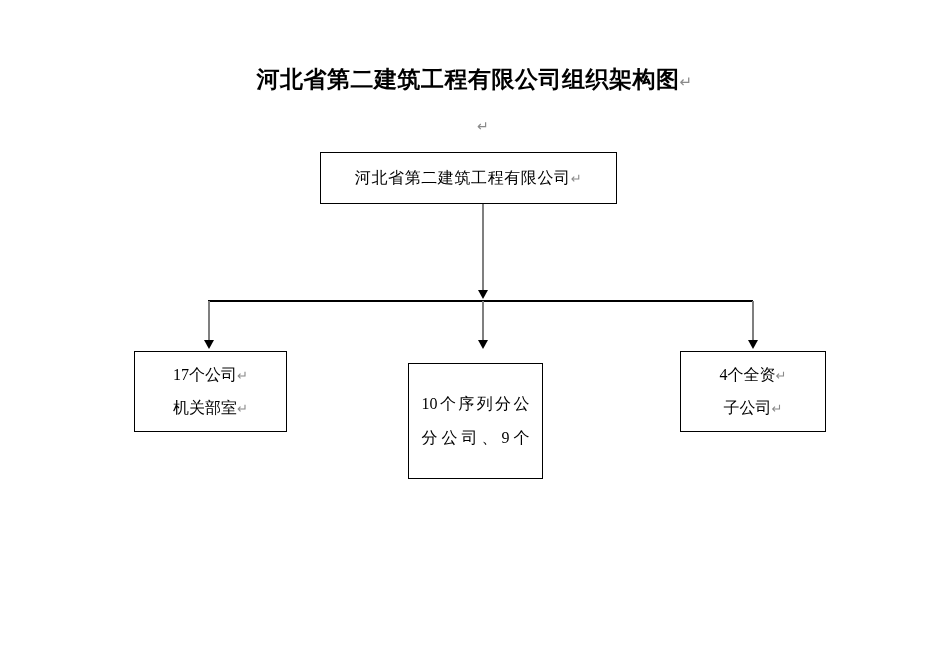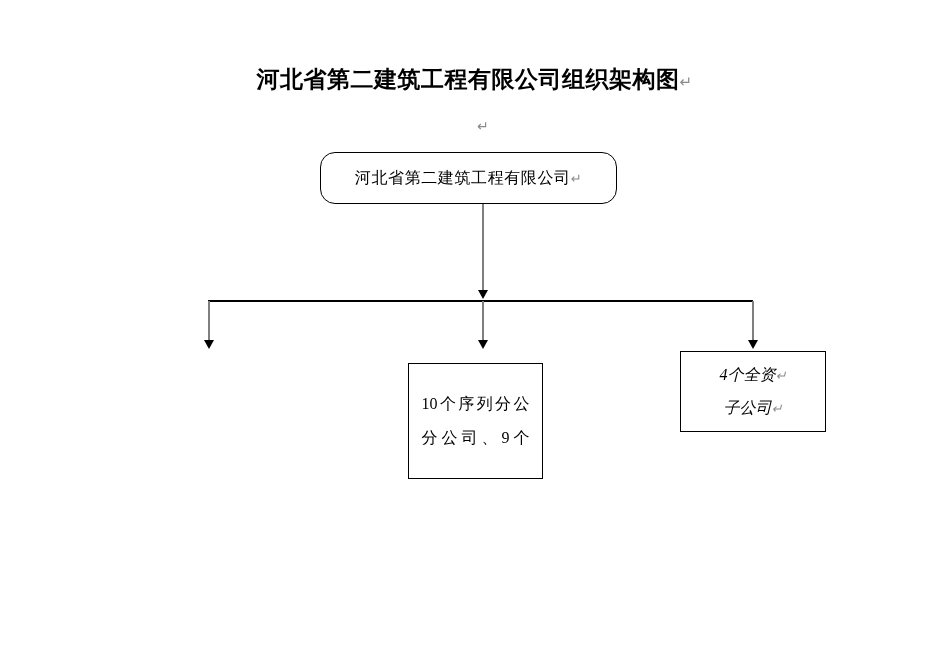--- a/index.html
+++ b/index.html
@@ -69,21 +69,20 @@
     color: #000000;
     font-family: "Liberation Serif", "DejaVu Serif", serif;
   }
 
   #box-root {
     left: 320px;
     top: 152px;
     width: 297px;
     height: 52px;
     font-size: 16px;
-    border-radius: 15px;
   }
   #box-root .line {
     white-space: pre;
     letter-spacing: 0.6px;
   }
 
   #box-departments {
     left: 134px;
     top: 351px;
     width: 153px;
@@ -96,21 +95,20 @@
     width: 135px;
     height: 116px;
     font-size: 16px;
   }
   #box-subsidiaries {
     left: 680px;
     top: 351px;
     width: 146px;
     height: 81px;
     font-size: 16px;
-    font-style: italic;
   }
 
   .line {
     white-space: pre;
     line-height: 32px;
     text-align: center;
   }
   .line.justified {
     display: block;
     width: 108px;
@@ -182,20 +180,26 @@
 
   <div class="conn-v" id="drop-left-line"></div>
   <div class="arrow-head" id="drop-left-arrow"></div>
 
   <div class="conn-v" id="drop-mid-line"></div>
   <div class="arrow-head" id="drop-mid-arrow"></div>
 
   <div class="conn-v" id="drop-right-line"></div>
   <div class="arrow-head" id="drop-right-arrow"></div>
 
+  <div class="node-box" id="box-departments">
+    <div class="stack">
+      <span class="line"><span>17个公司</span><span class="pilcrow">↵</span></span>
+      <span class="line"><span>机关部室</span><span class="pilcrow">↵</span></span>
+    </div>
+  </div>
 
   <div class="node-box" id="box-branches">
     <div class="stack">
       <span class="line justified">10个序列分公</span>
       <span class="line justified">分公司、9个</span>
     </div>
   </div>
 
   <div class="node-box" id="box-subsidiaries">
     <div class="stack">

